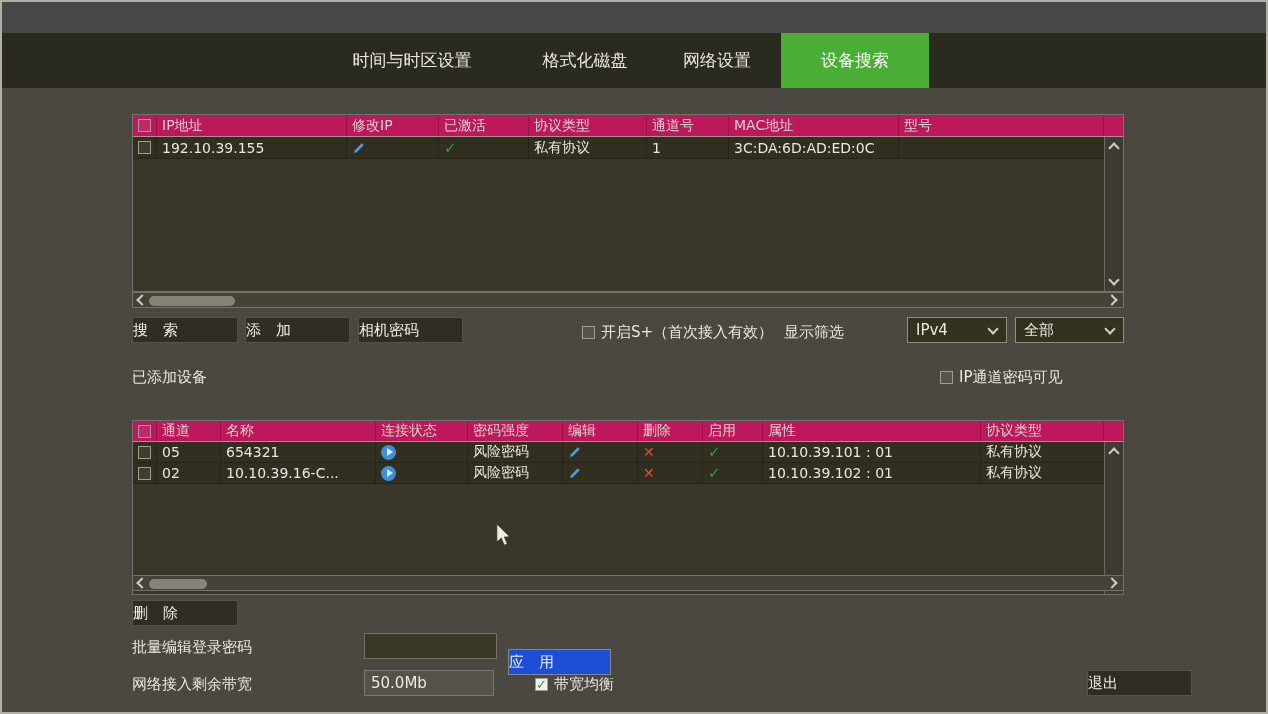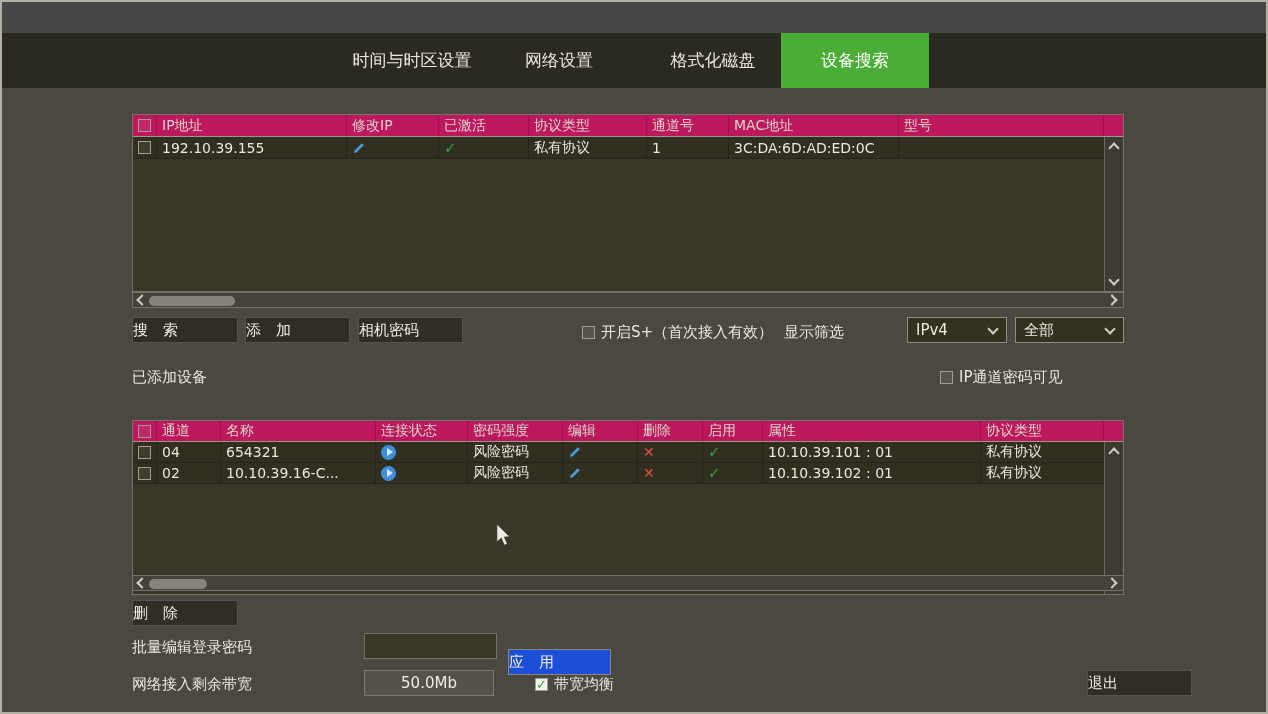--- a/index.html
+++ b/index.html
@@ -33,43 +33,43 @@
   .chev-right{transform:rotate(-45deg);margin-right:7px;margin-left:auto;}
   
   .cb{width:13px;height:13px;border:1px solid #a09d92;background:rgba(255,255,255,0.07);display:inline-flex;align-items:center;justify-content:center;flex:none;}
   .cb.checked{background:#f2f1ea;}
   .cb.checked::after{content:"✓";color:#2ea042;font-size:13px;font-weight:bold;line-height:11px;}
   .btn{position:absolute;height:26px;background:#2f2d26;border:1px solid #55524a;color:#efede5;font-size:15px;display:flex;align-items:center;justify-content:flex-start;}
   .btn.light{background:#1d4ed8;border-color:#8a877d;margin-top:16px;}
   .lbl{position:absolute;font-size:15px;color:#e9e7df;white-space:nowrap;display:flex;align-items:center;gap:6px;}
   .select{position:absolute;height:26px;background:#34311f;border:1px solid #908d82;display:flex;align-items:center;padding-left:8px;font-size:15px;color:#eceae2;}
   .input{position:absolute;height:26px;border:1px solid #75726a;background:#3a3725;color:#eceae2;font-size:15px;padding:0 6px;font-family:"DejaVu Sans",sans-serif;}
-  .input.light{background:#55524a;border-color:#7b786e;text-align:center;}
+  .input.light{background:#55524a;border-color:#7b786e;}
   
   .icon-check{color:#2ea042;font-size:15px;font-weight:bold;}
   .icon-x{color:#e2503c;font-size:14px;font-weight:bold;}
   .icon-play{width:15px;height:15px;border-radius:50%;background:#3e8ed8;display:inline-flex;align-items:center;justify-content:center;flex:none;}
   .icon-play::after{content:"";width:0;height:0;border-left:6px solid #d9ebfb;border-top:4px solid transparent;border-bottom:4px solid transparent;margin-left:2px;}
   .cursor{position:absolute;left:493px;top:521px;pointer-events:none;}
 </style>
 </head>
 <body>
 
 <div class="window">
   <div class="topbar"></div>
 
   <div class="tabbar">
     <div class="tab" style="margin-left:345px;width:130px;">
         <span>时间与时区设置</span>
       </div>
+    <div class="tab" style="margin-left:58px;width:100px;">
+        <span>格式化磁盘</span>
+      </div>
     <div class="tab" style="margin-left:36px;width:92px;">
         <span>网络设置</span>
-      </div>
-    <div class="tab" style="margin-left:58px;width:100px;">
-        <span>格式化磁盘</span>
       </div>
     <div class="tab active" style="margin-left:18px;width:148px;">
         <span>设备搜索</span>
       </div>
   </div>
 
   <div class="tbl" style="left:130px;top:112px;width:992px;height:178px;">
     <div class="thead">
       <span class="cell c-chk">
           <span class="cb"></span>
@@ -153,21 +153,21 @@
       <span class="cell d-edit">编辑</span>
       <span class="cell d-del">删除</span>
       <span class="cell d-en">启用</span>
       <span class="cell d-attr">属性</span>
       <span class="cell grow" style="margin-right:19px;">协议类型</span>
     </div>
     <div class="trow" style="height:21px;">
       <span class="cell d-chk">
           <span class="cb"></span>
         </span>
-      <span class="cell d-chn">04</span>
+      <span class="cell d-chn">05</span>
       <span class="cell d-name">654321</span>
       <span class="cell d-st">
           <span class="icon-play"></span>
         </span>
       <span class="cell d-str">风险密码</span>
       <span class="cell d-edit">
         <svg width="14" height="14" viewBox="0 0 16 16">
             <path d="M2.5 13.5 L3 10.8 L11.2 2.6 L13.4 4.8 L5.2 13 Z" fill="#4f9be0"></path>
           </svg>
       </span>

